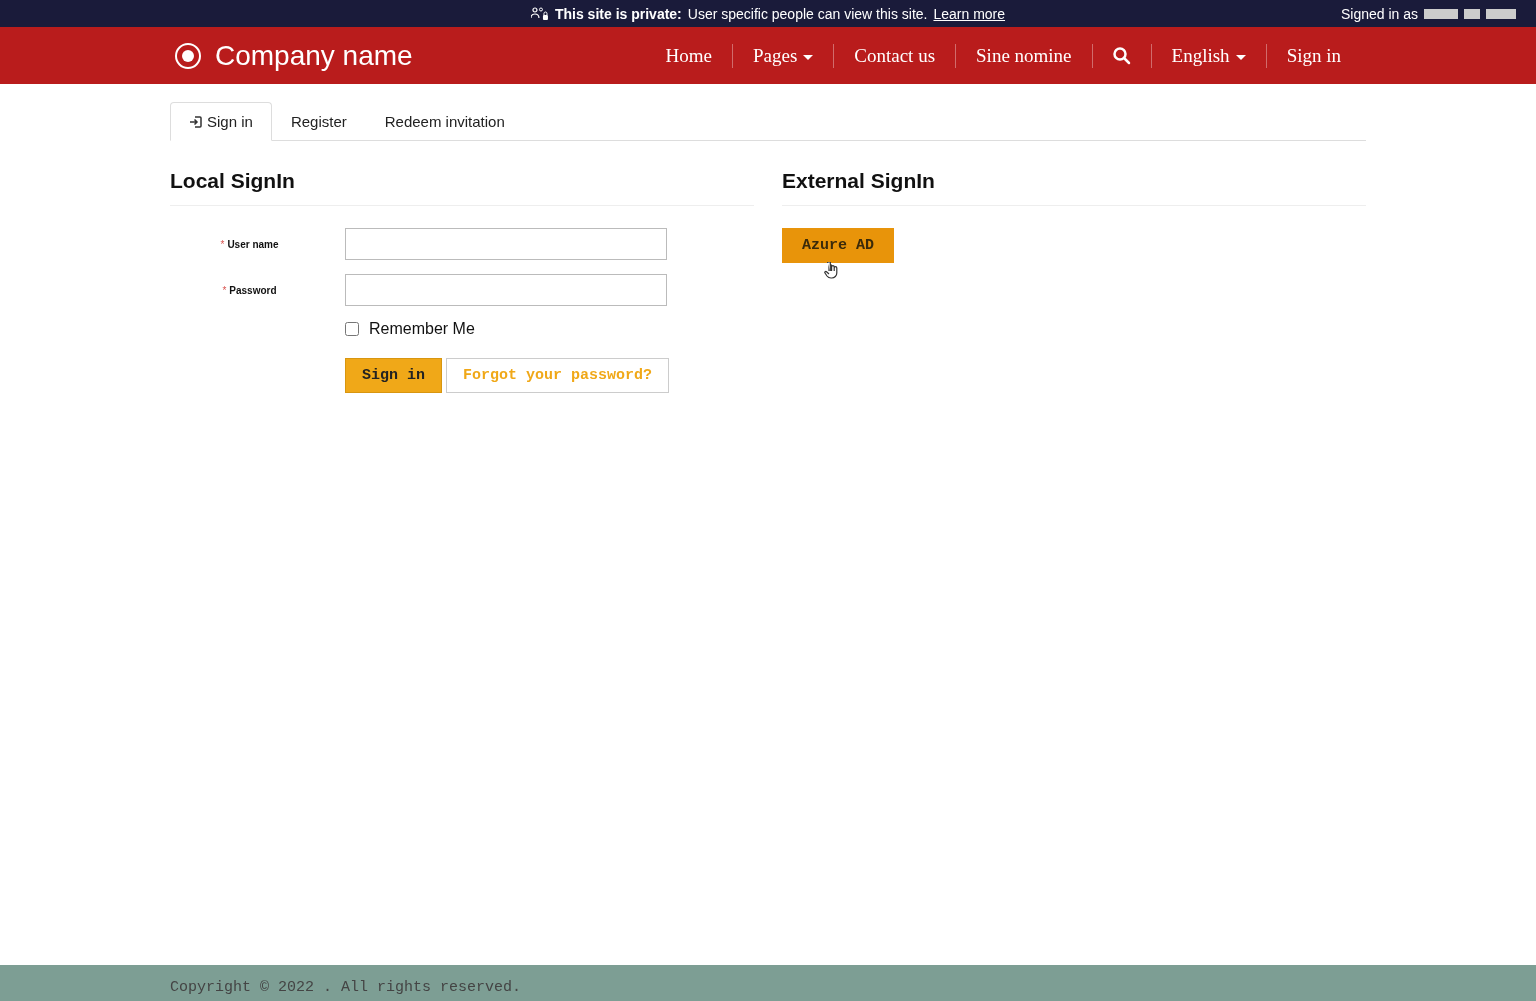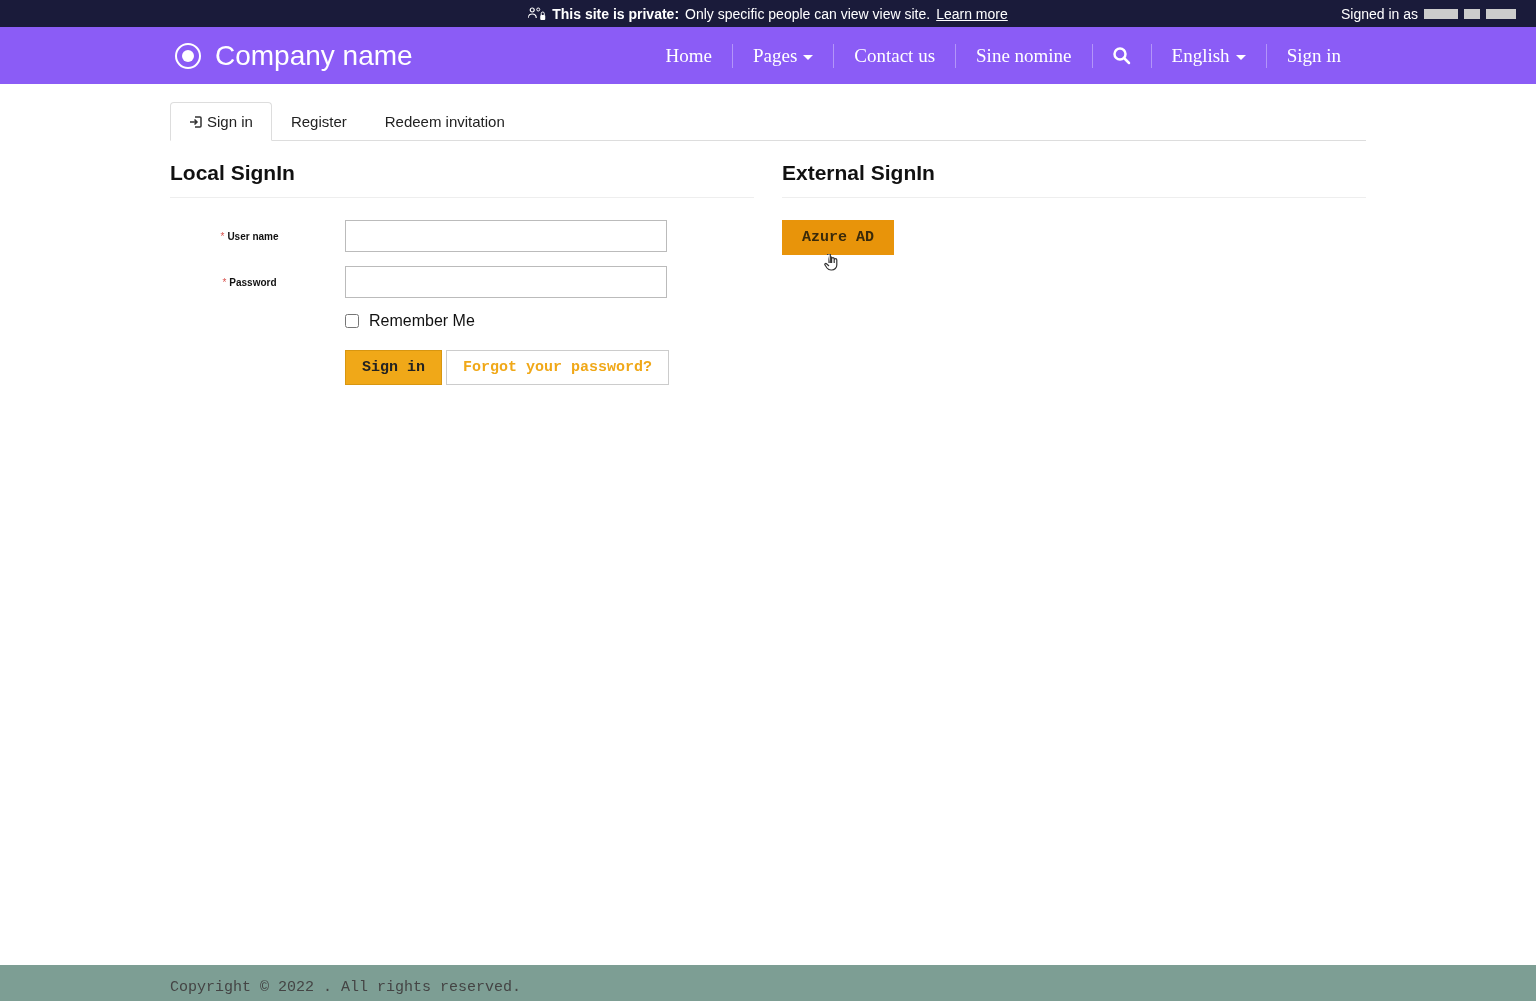--- a/index.html
+++ b/index.html
@@ -55,21 +55,21 @@
       display: inline-block;
       height: 10px;
       background: #ccc;
     }
     .redacted.r1 { width: 34px; }
     .redacted.r2 { width: 16px; }
     .redacted.r3 { width: 30px; }
     
     
     .navbar {
-      background: #8b5cf6;
+      background: #b91c1c;
       height: 57px;
       display: flex;
       align-items: center;
       padding: 0 20px;
     }
     .navbar .brand {
       display: flex;
       align-items: center;
       gap: 14px;
       margin-left: 155px;
@@ -147,21 +147,21 @@
       margin-bottom: -1px;
       background: #fff;
     }
     .tab .signin-icon {
       display: inline-flex;
     }
     
     
     .columns {
       display: flex;
-      margin-top: 20px;
+      margin-top: 28px;
       gap: 28px;
     }
     .col {
       flex: 1;
     }
     .col h2 {
       font-size: 21px;
       font-weight: 700;
       color: #111;
       padding-bottom: 12px;
@@ -280,21 +280,21 @@
     <span class="lock-icon">
       <svg width="18" height="14" viewBox="0 0 18 14" fill="none">
         <circle cx="4" cy="3" r="2" stroke="#fff" stroke-width="1.2" fill="none"></circle>
         <path d="M0 11 C0 8 2 7 4 7 C6 7 8 8 8 11" stroke="#fff" stroke-width="1.2" fill="none"></path>
         <circle cx="10" cy="2.5" r="1.5" stroke="#fff" stroke-width="1" fill="none"></circle>
         <rect x="12" y="8" width="5" height="5" rx="1" fill="#fff"></rect>
         <path d="M13 8 V6.5 a1.5 1.5 0 0 1 3 0 V8" stroke="#fff" stroke-width="1" fill="none"></path>
       </svg>
     </span>
     <span class="bold">This site is private:</span>
-    <span>Only specific people can view view site.</span>
+    <span>User specific people can view this site.</span>
     <span class="learn-more">Learn more</span>
   </div>
   <div class="signed-in">
     <span>Signed in as</span>
     <span class="redacted r1"></span>
     <span class="redacted r2"></span>
     <span class="redacted r3"></span>
   </div>
 </div>
 

